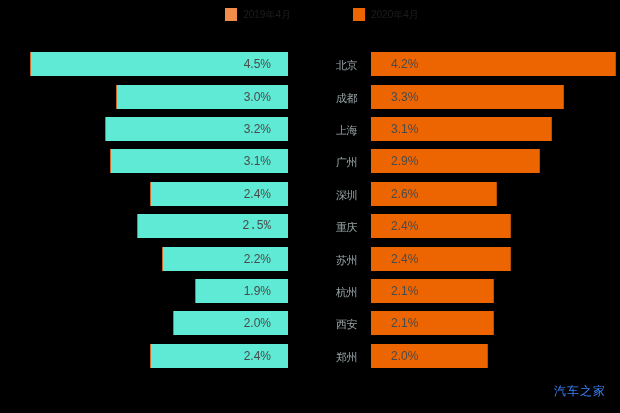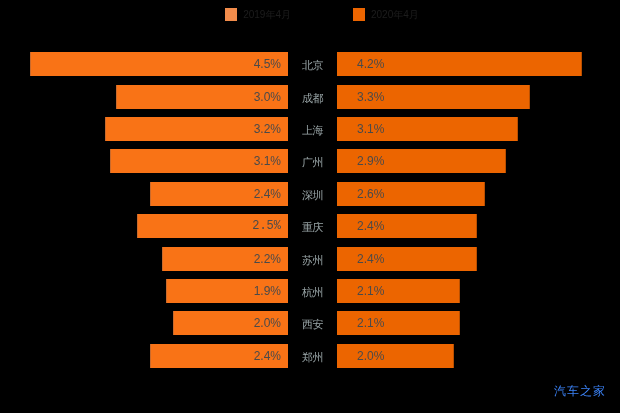--- a/index.html
+++ b/index.html
@@ -67,39 +67,40 @@
     position: relative;
     width: 288px;
     height: 24px;
     flex: 0 0 auto;
     display: flex;
     justify-content: flex-end;
     align-items: center;
   }
   .bar-left {
     height: 24px;
-    background: #f97316;
+    background: #5eead4;
     border-left: 1px solid #c96a2c;
     box-sizing: border-box;
     display: flex;
     align-items: center;
     justify-content: flex-end;
-    padding-right: 7px;
+    padding-right: 17px;
   }
   .bar-left .val {
     font-size: 12px;
     color: #4a4a4a;
     white-space: nowrap;
   }
 
   
   .center-pane {
     width: 49px;
     flex: 0 0 auto;
     text-align: center;
+    margin-left: 34px;
   }
   .cat-label {
     font-size: 11px;
     line-height: 13px;
     color: #9aa6a8;
     white-space: nowrap;
     letter-spacing: -0.5px;
   }
 
   
@@ -209,21 +210,21 @@
         </div>
       </div>
       <div class="row">
         <div class="left-pane">
           <div class="bar-left" style="width: 137.6px;">
             <span class="val">2.4%</span>
           </div>
         </div>
         <div class="center-pane"><span class="cat-label">深圳</span></div>
         <div class="right-pane">
-          <div class="bar-right" style="width: 148px;">
+          <div class="bar-right" style="width: 126px;">
             <span class="val">2.6%</span>
           </div>
         </div>
       </div>
       <div class="row">
         <div class="left-pane">
           <div class="bar-left" style="width: 151px; font-family: Liberation Mono, monospace;">
             <span class="val">2.5%</span>
           </div>
         </div>
@@ -242,21 +243,21 @@
         </div>
         <div class="center-pane"><span class="cat-label">苏州</span></div>
         <div class="right-pane">
           <div class="bar-right" style="width: 140px;">
             <span class="val">2.4%</span>
           </div>
         </div>
       </div>
       <div class="row">
         <div class="left-pane">
-          <div class="bar-left" style="width: 122px; margin-left: 13px;">
+          <div class="bar-left" style="width: 93px; margin-left: 13px;">
             <span class="val">1.9%</span>
           </div>
         </div>
         <div class="center-pane"><span class="cat-label">杭州</span></div>
         <div class="right-pane">
           <div class="bar-right" style="width: 122.5px;">
             <span class="val">2.1%</span>
           </div>
         </div>
       </div>

